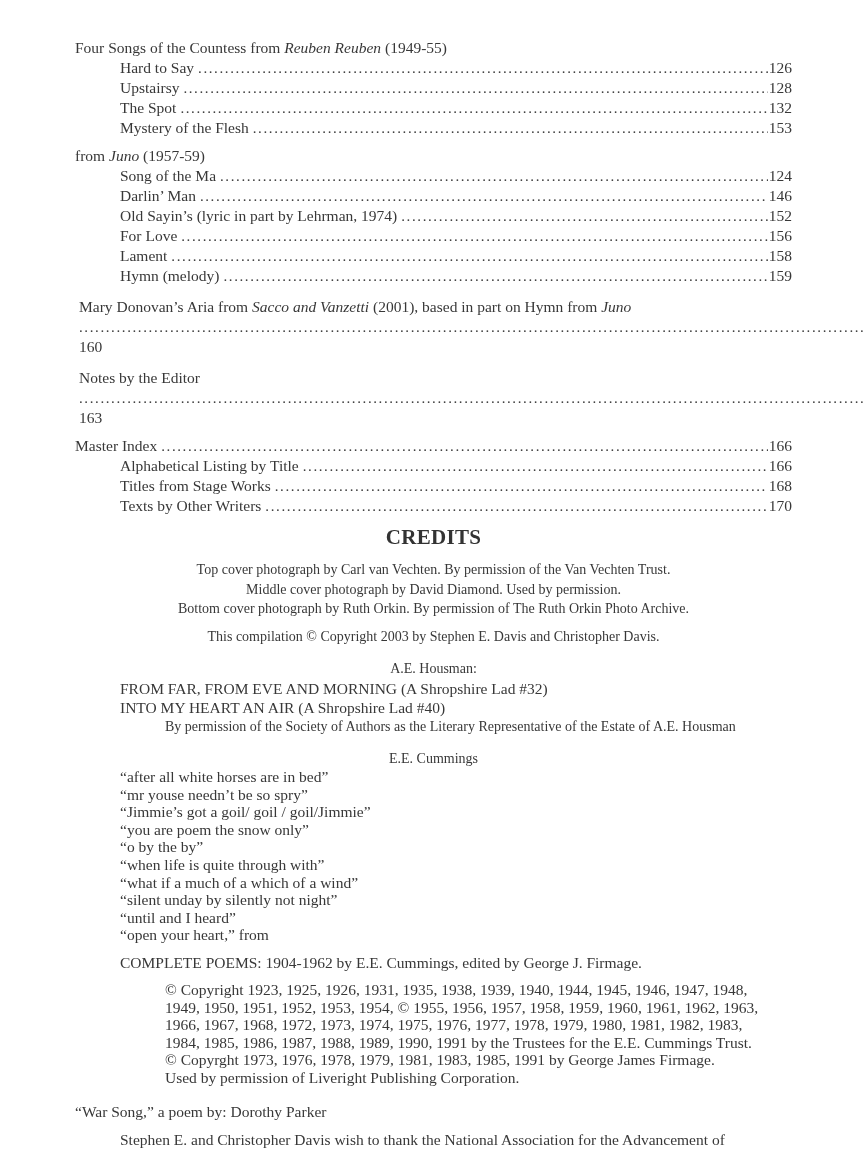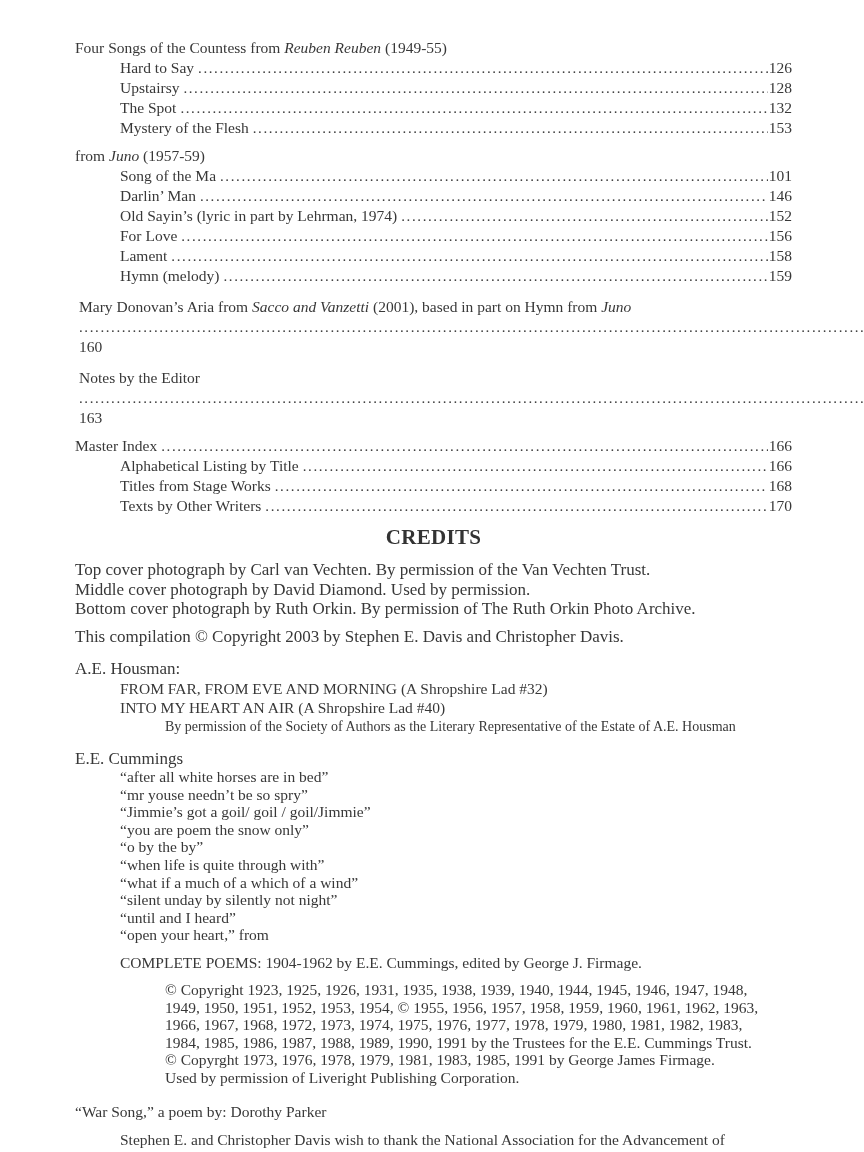--- a/index.html
+++ b/index.html
@@ -36,21 +36,21 @@
   }
   .toc-page { flex: 0 0 auto; white-space: nowrap; }
   .g2 { margin-top: 8px; }
   .mt11 { margin-top: 11px; flex-direction: column; }
   .mt8 { margin-top: 8px; }
   
   .credits-title {
     text-align: center; font-weight: bold; font-size: 21px;
     color: #333333; margin: 9px 0 10px 0; letter-spacing: 0.3px;
   }
-  .cred-line { font-size: 17px; line-height: 19.5px; white-space: nowrap; }
+  .cred-line { font-size: 14px; line-height: 19.5px; white-space: nowrap; text-align: center; }
   .cred-block { margin-top: 8px; }
   .sect { margin-top: 13px; }
   .work-line { font-size: 15.5px; line-height: 19px; padding-left: 45px; white-space: nowrap; }
   .perm-line { font-size: 14px; line-height: 19px; padding-left: 90px; white-space: nowrap; }
   .quote-line { font-size: 15.5px; line-height: 17.6px; padding-left: 45px; white-space: nowrap; }
   .volume-line { font-size: 15.5px; line-height: 19px; padding-left: 45px; margin-top: 9px; white-space: nowrap; }
   .copy-block { margin-top: 9px; }
   .copy-line { font-size: 15.5px; line-height: 17.6px; padding-left: 90px; white-space: nowrap; }
   .warsong-line { font-size: 15.5px; line-height: 19.5px; margin-top: 15px; white-space: nowrap; }
   .ack-par {
@@ -90,21 +90,21 @@
         <span class="toc-title">Mystery of the Flesh</span>
         <span class="leader"></span>
         <span class="toc-page">153</span>
       </div>
 
     <div class="toc-heading g2"><span>from </span><span class="it">Juno</span><span> (1957-59)</span></div>
 
     <div class="toc-row indent1">
         <span class="toc-title">Song of the Ma</span>
         <span class="leader"></span>
-        <span class="toc-page">101</span>
+        <span class="toc-page">124</span>
       </div>
     <div class="toc-row indent1">
         <span class="toc-title">Darlin’ Man</span>
         <span class="leader"></span>
         <span class="toc-page">146</span>
       </div>
     <div class="toc-row indent1">
         <span class="toc-title">Old Sayin’s (lyric in part by Lehrman, 1974)</span>
         <span class="leader"></span>
         <span class="toc-page">152</span>

